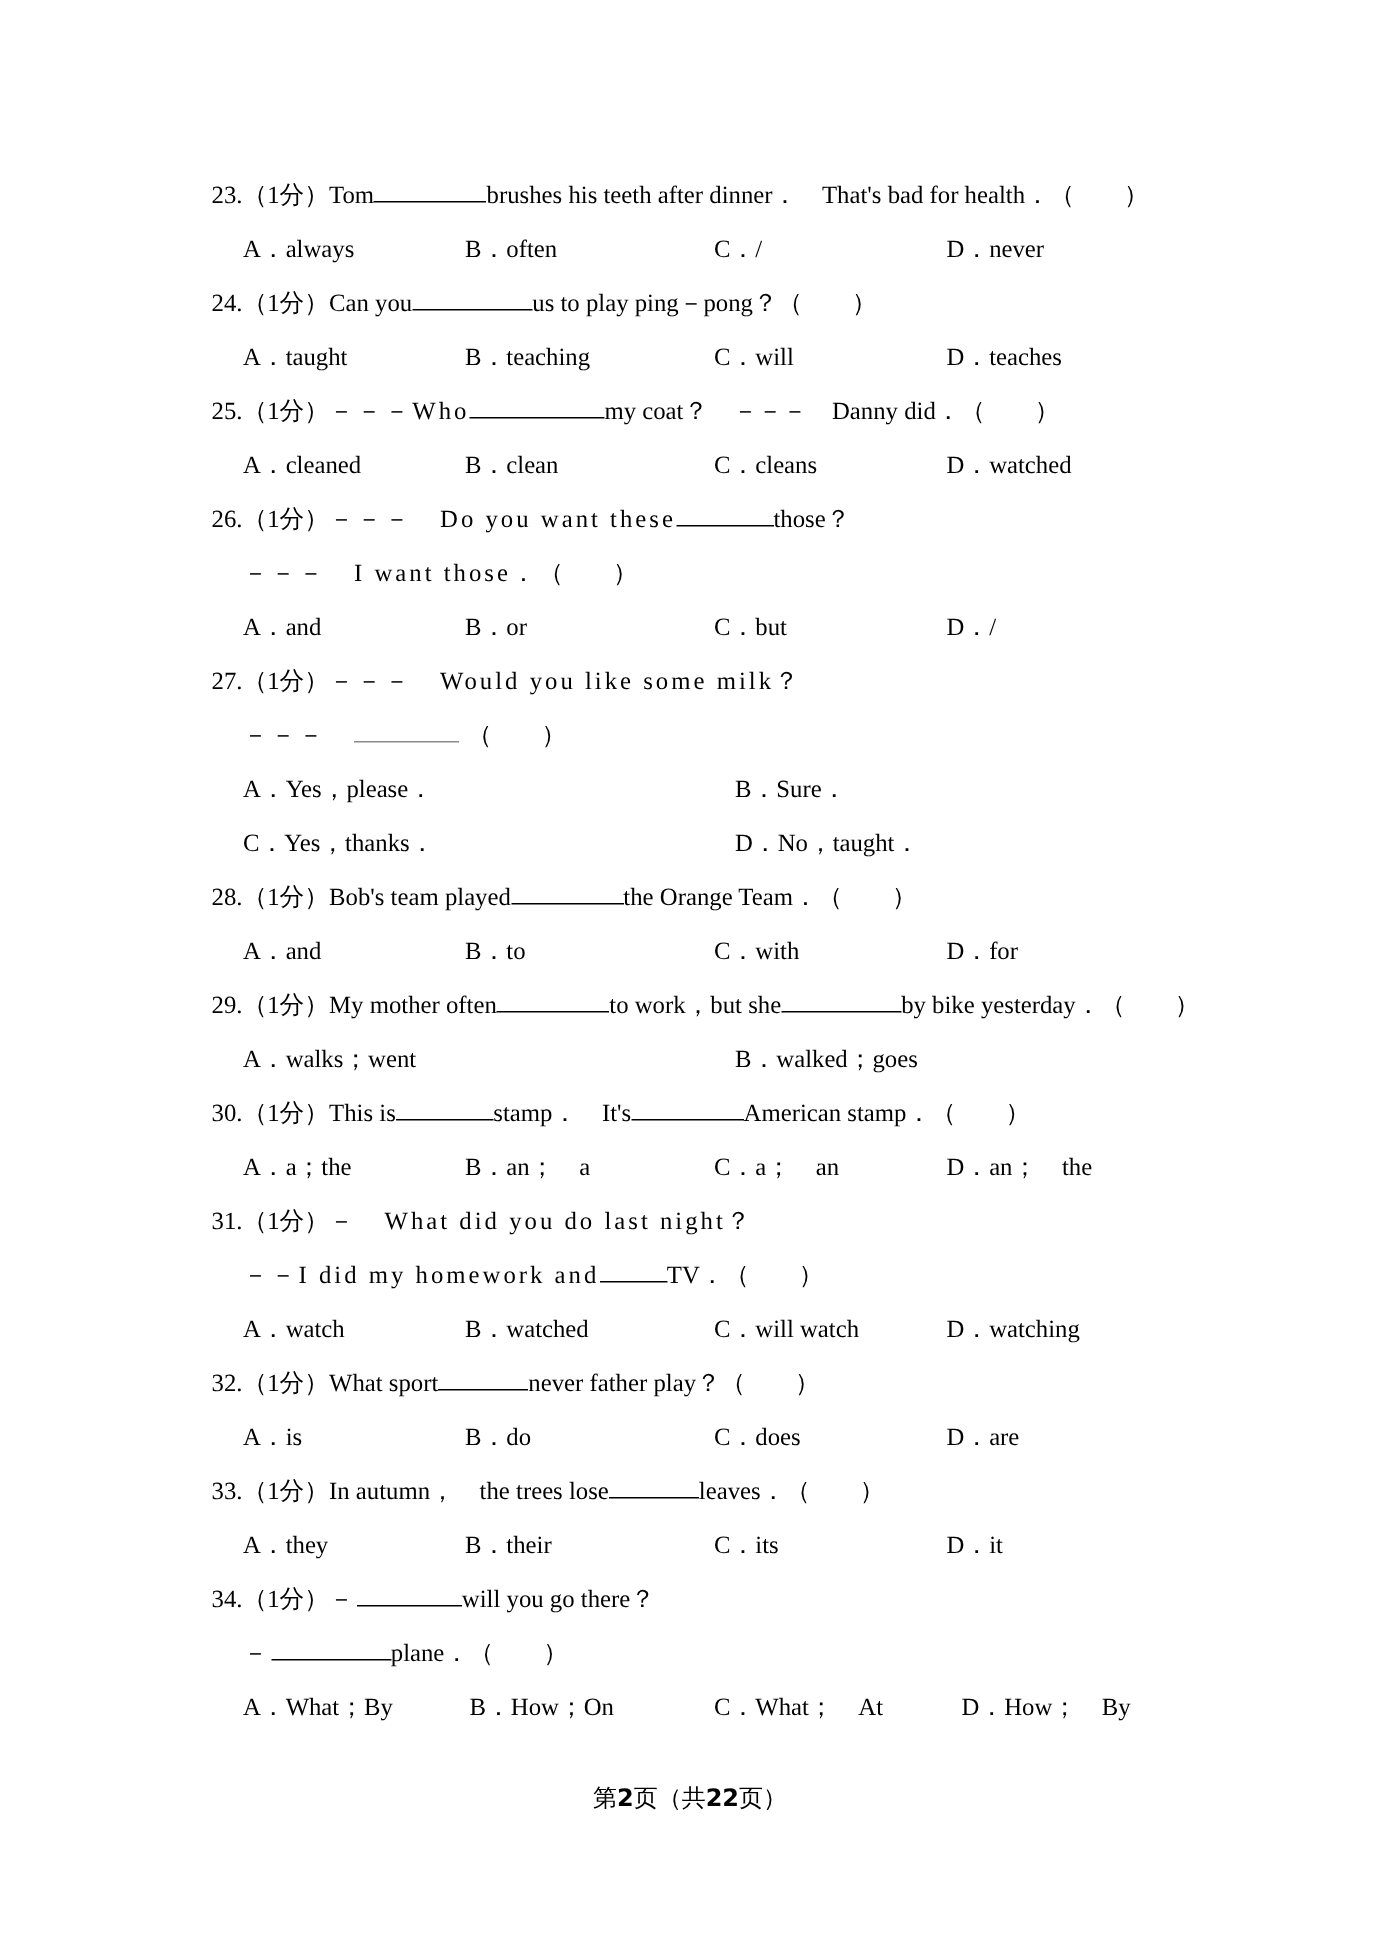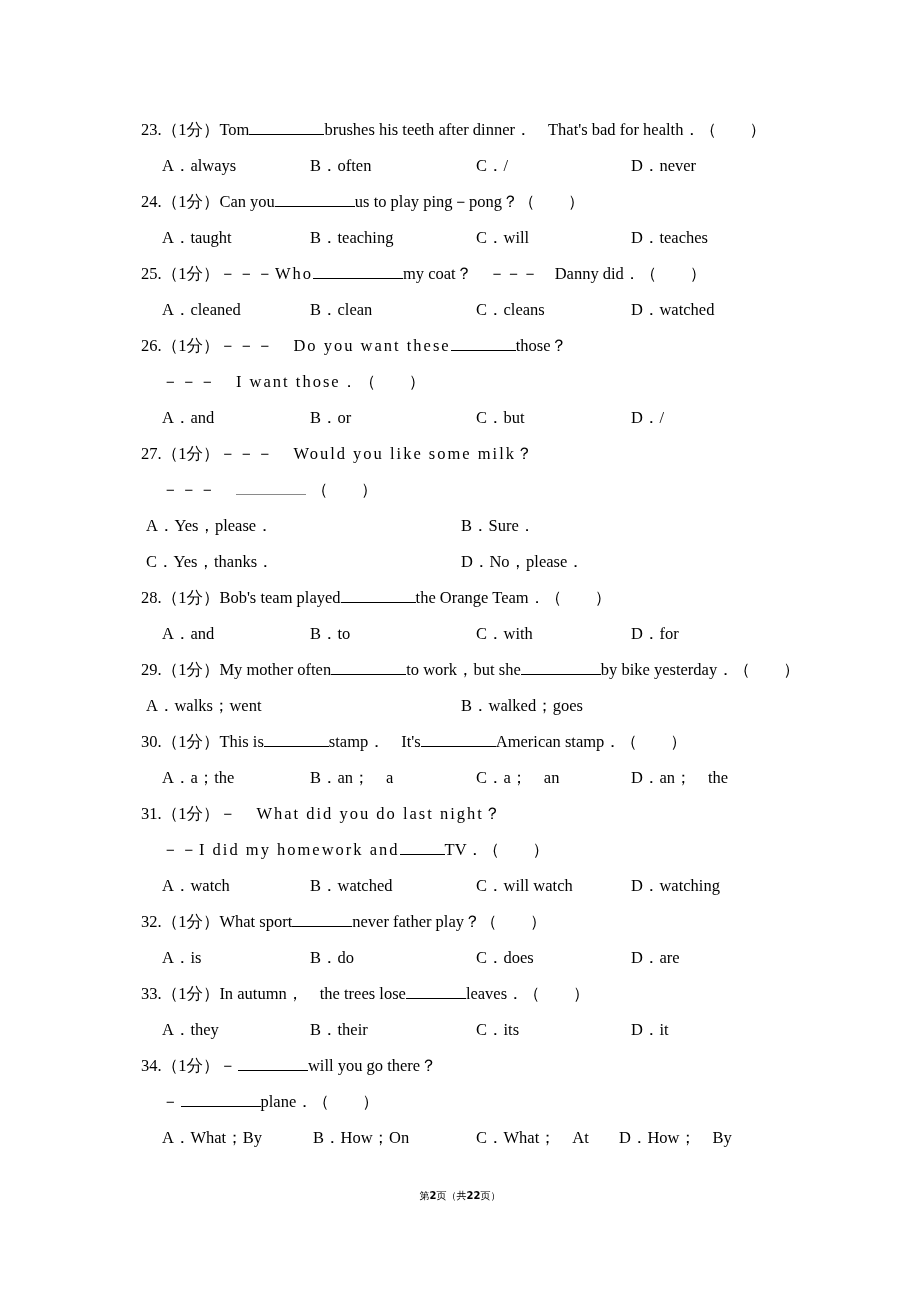--- a/index.html
+++ b/index.html
@@ -90,37 +90,37 @@
   }
   .opt .lbl { }
 
   
   .c1 { left: 21px; }
   .c2 { left: 169px; }
   .c3 { left: 335px; }
   .c4 { left: 490px; }
 
   
-  .h1 { left: 5px; }
-  .h2 { left: 320px; text-align: center; }
+  .h1 { left: 21px; }
+  .h2 { left: 349px; text-align: center; }
 
   
   .d1 { left: 21px; }
   .d2 { left: 172px; }
   .d3 { left: 335px; }
-  .d4 { left: 478px; text-align: center; }
+  .d4 { left: 500px; text-align: center; }
 
   .footer {
     position: absolute;
     left: 0;
     top: 1189px;
     width: 920px;
     text-align: center;
     font-family: "DejaVu Sans", sans-serif;
-    font-size: 10px;
+    font-size: 16px;
     color: #000;
   }
   .footer .num { font-weight: bold; }
 </style>
 </head>
 <body>
 
 <div class="page">
   <div class="content">
 
@@ -181,21 +181,21 @@
       </div>
       <div class="q-line cont">
         <span class="dash">－－－</span><span style="display:inline-block;width:18px"></span><span class="blank soft b-70"></span><span style="display:inline-block;width:6px"></span><span class="paren">（　　）</span>
       </div>
       <div class="opts">
         <span class="opt h1"><span class="lbl">A．</span><span>Yes，please．</span></span>
         <span class="opt h2"><span class="lbl">B．</span><span>Sure．</span></span>
       </div>
       <div class="opts">
         <span class="opt h1"><span class="lbl">C．</span><span>Yes，thanks．</span></span>
-        <span class="opt h2"><span class="lbl">D．</span><span>No，please．</span></span>
+        <span class="opt h2"><span class="lbl">D．</span><span>No，taught．</span></span>
       </div>
     </div>
 
     <div class="q-block">
       <div class="q-line">
         <span class="qnum">28.</span><span class="score">（1分）</span><span>Bob's team played</span><span class="blank b-75"></span><span>the Orange Team．</span><span class="paren">（　　）</span>
       </div>
       <div class="opts">
         <span class="opt c1"><span class="lbl">A．</span><span>and</span></span>
         <span class="opt c2"><span class="lbl">B．</span><span>to</span></span>

